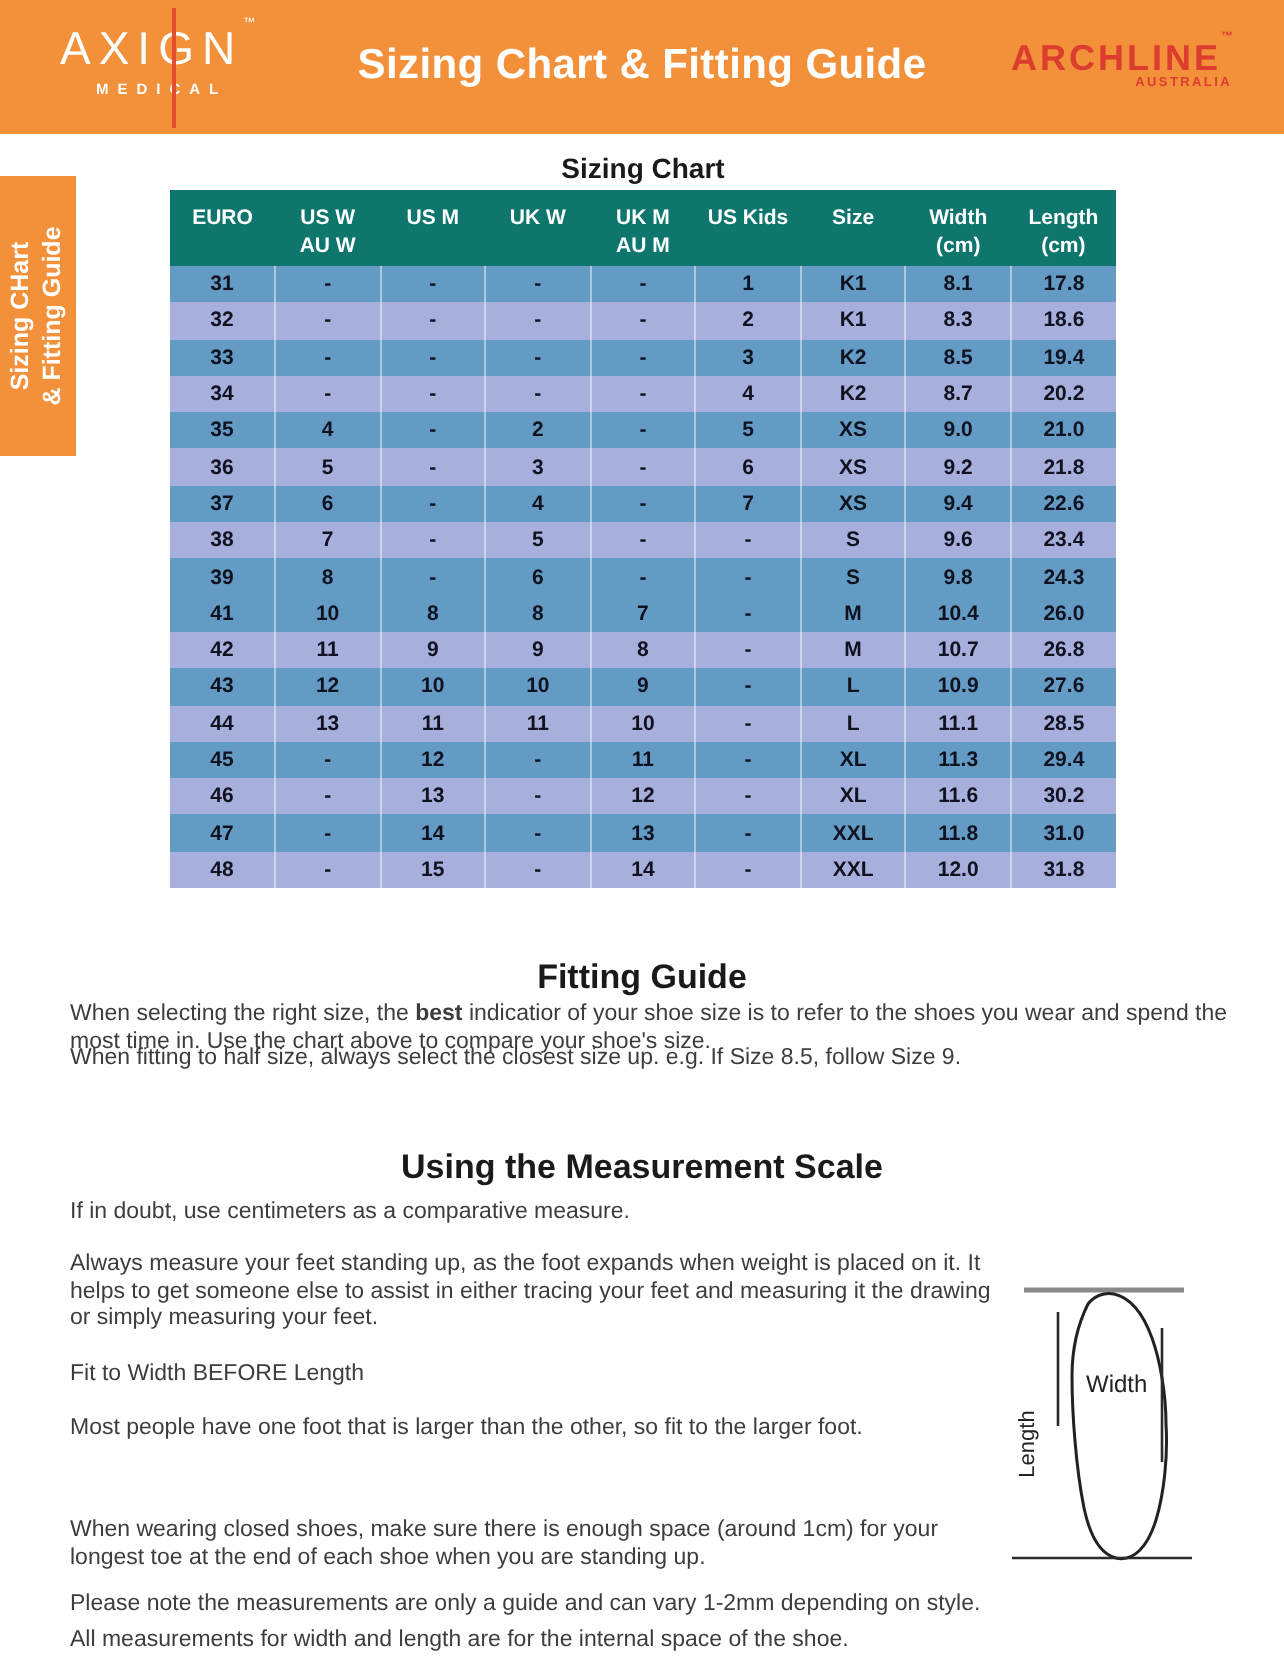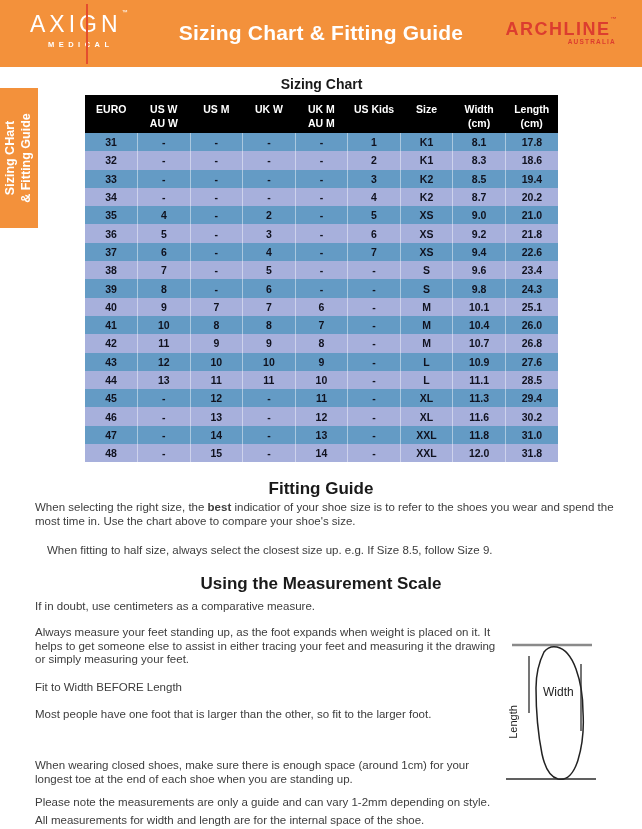--- a/index.html
+++ b/index.html
@@ -22,35 +22,35 @@
   
   .side-tab { position:absolute; left:0; top:88px; width:38px; height:140px; background:#F3913B; }
   .side-tab-text { position:absolute; left:-51px; top:51px; width:140px; height:38px;
     transform:rotate(-90deg); display:flex; flex-direction:column; align-items:center; justify-content:center;
     color:#fff; font-size:12.5px; font-weight:bold; line-height:1.25; text-align:center; }
 
   
   .chart-title { position:absolute; left:85px; top:76px; width:473px; text-align:center;
     font-size:14px; font-weight:bold; color:#1a1a1a; }
   .sizing-table { position:absolute; left:85px; top:95px; width:473px; border-collapse:collapse; table-layout:fixed; }
-  .sizing-table th { background:#000000; color:#ffffff; font-size:10.5px; font-weight:bold;
+  .sizing-table th { background:#0f766e; color:#ffffff; font-size:10.5px; font-weight:bold;
     height:38px; vertical-align:top; padding-top:7px; line-height:1.35; text-align:center; }
   .sizing-table td { font-size:10.5px; font-weight:bold; color:#10121f; text-align:center;
     height:18.3px; padding:0; }
   .sizing-table td + td { border-left:1px solid rgba(255,255,255,.45); }
   .sizing-table tr.row-dark td { background:#649BC5; }
   .sizing-table tr.row-light td { background:#A7B0DC; }
 
   
   .sec-title { position:absolute; left:0; right:0; text-align:center; font-size:17px; font-weight:bold; color:#1a1a1a; }
   .fitting-title { top:479px; }
   .measure-title { top:574px; }
   .para { position:absolute; left:35px; font-size:11.5px; color:#3d3d3d; line-height:13.6px; }
   .fg-p1 { top:501px; width:584px; }
-  .fg-p2 { top:544px; width:584px;margin-left:12px; }
+  .fg-p2 { top:523px; width:584px; }
   .m-p1 { top:600px; width:520px; }
   .m-p2 { top:626px; width:466px; }
   .m-p3 { top:681px; width:400px; }
   .m-p4 { top:708px; width:530px; }
   .m-p5 { top:735px; width:472px;margin-top:24px; }
   .m-p6 { top:770px; width:530px;margin-top:44px; }
   .m-p7 { top:796px; width:466px; }
 
   
   .foot-svg { position:absolute; left:500px; top:612px; width:140px; height:190px; }
@@ -216,31 +216,20 @@
           <td>39</td>
           <td>8</td>
           <td>-</td>
           <td>6</td>
           <td>-</td>
           <td>-</td>
           <td>S</td>
           <td>9.8</td>
           <td>24.3</td>
         </tr>
-        <tr class="row-light">
-          <td>40</td>
-          <td>9</td>
-          <td>7</td>
-          <td>7</td>
-          <td>6</td>
-          <td>-</td>
-          <td>M</td>
-          <td>10.1</td>
-          <td>25.1</td>
-        </tr>
         <tr class="row-dark">
           <td>41</td>
           <td>10</td>
           <td>8</td>
           <td>8</td>
           <td>7</td>
           <td>-</td>
           <td>M</td>
           <td>10.4</td>
           <td>26.0</td>

